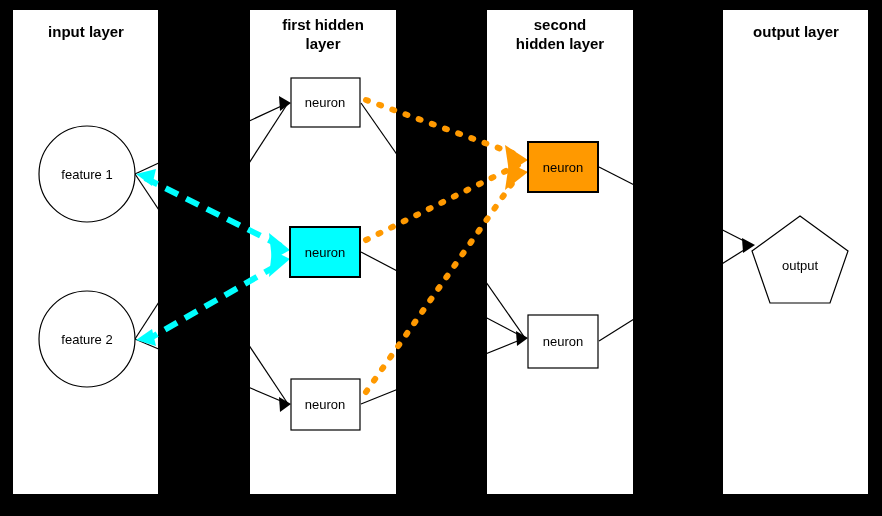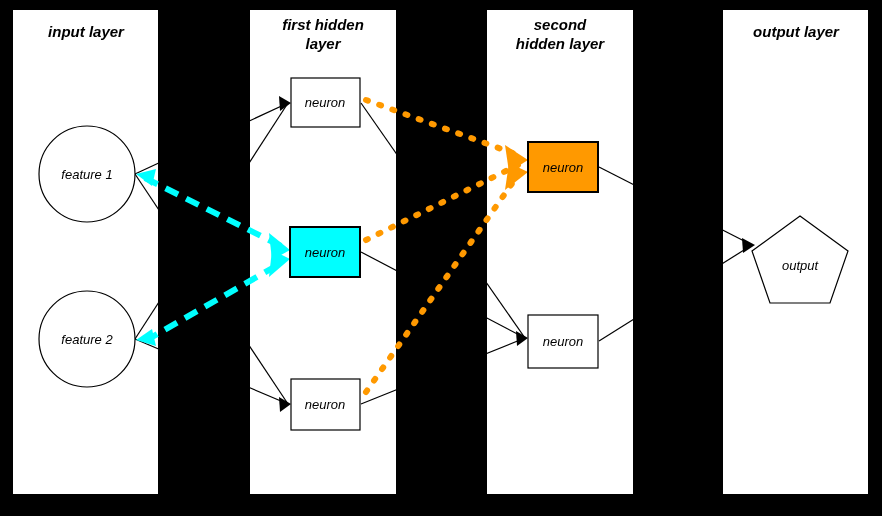--- a/index.html
+++ b/index.html
@@ -2,21 +2,20 @@
 <html><head>
 <meta charset="utf-8">
 <style>
   html,body{margin:0;padding:0;background:#000;}
   #stage{
     position:relative;
     width:882px;height:516px;
     background:#000000;
     font-family:"Liberation Sans", sans-serif;
     overflow:hidden;
-    font-style:italic;
   }
   #stage svg{position:absolute;left:0;top:0;width:882px;height:516px;}
   .panel-rect{fill:#ffffff;stroke:none;}
   .layer-title{
     font-family:"Liberation Sans", sans-serif;
     font-size:15px;font-weight:bold;fill:#000000;
     text-anchor:middle;
   }
   .node-shape{fill:#ffffff;stroke:#000000;stroke-width:1.2;}
   .node-shape.cyan{fill:#00ffff;stroke:#000000;stroke-width:2;}

